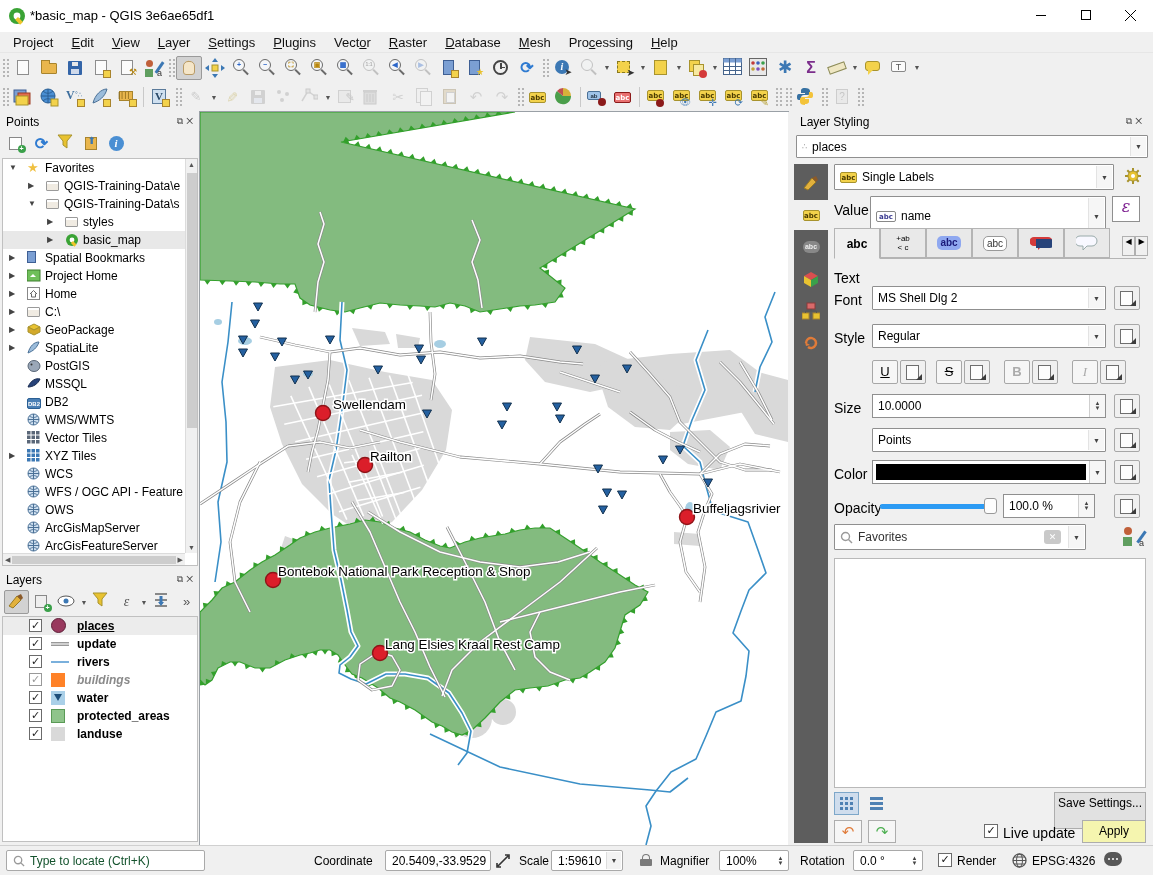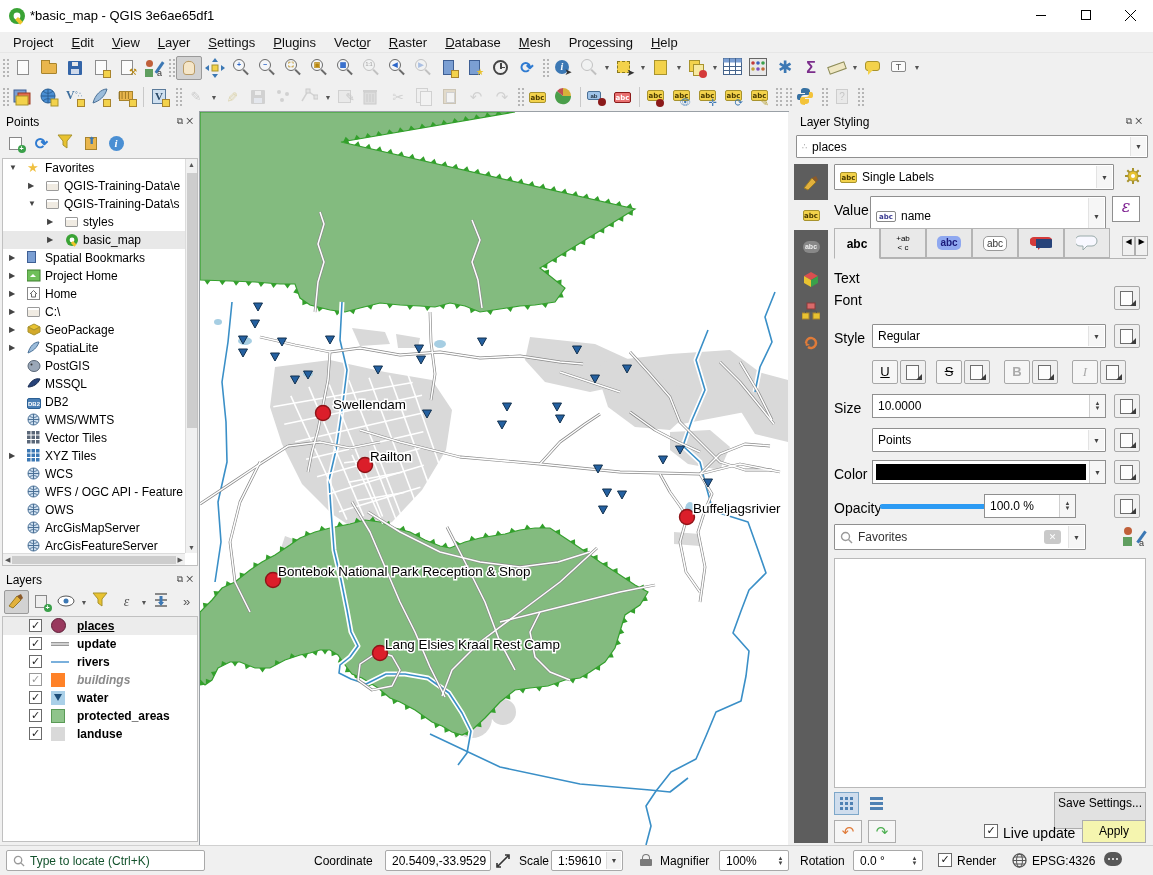--- a/index.html
+++ b/index.html
@@ -1196,20 +1196,24 @@
   <div class="btn" style="left:324px;top:84px;width:28px;height:26px;background:#fff;border:1px solid #8f8f8f;font-family:'DejaVu Serif',serif;font-style:italic;font-size:16px;color:#7c1d8f">ε</div>
 
   <div id="tabsrow"></div>
   <div id="tabline"></div>
   <div class="btn" style="left:334px;top:124px;width:13px;height:20px;font-size:8px;background:#f0f0f0;border:1px solid #b0b0b0">◀</div>
   <div class="btn" style="left:347px;top:124px;width:13px;height:20px;font-size:8px;background:#f0f0f0;border:1px solid #b0b0b0">▶</div>
 
   <span class="lab" style="left:46px;top:158px">Text</span>
 
   <span class="lab" style="left:46px;top:180px">Font</span>
+  <div class="combo" style="left:84px;top:174px;width:234px;height:24px">
+      <span>MS Shell Dlg 2</span>
+      <span class="arr">▼</span>
+    </div>
   <div class="ovr" style="left:326px;top:174px"></div>
 
   <span class="lab" style="left:46px;top:218px">Style</span>
   <div class="combo" style="left:84px;top:212px;width:234px;height:24px">
       <span>Regular</span>
       <span class="arr">▼</span>
     </div>
   <div class="ovr" style="left:326px;top:212px"></div>
 
   <div class="fmtbtn" style="left:84px;top:248px;text-decoration:underline">U</div>
@@ -1244,21 +1248,21 @@
         <span style="font-size:7px">▼</span>
       </span>
   </div>
   <div class="ovr" style="left:326px;top:348px"></div>
 
   <span class="lab" style="left:46px;top:388px">Opacity</span>
   <div style="position:absolute;left:92px;top:382px;width:120px;height:24px">
     <div style="position:absolute;left:0;top:10px;width:108px;height:5px;background:#2c9bf4;border-radius:2px"></div>
     <div style="position:absolute;left:104px;top:4px;width:13px;height:16px;background:#fdfdfd;border:1px solid #999;border-radius:3px"></div>
   </div>
-  <div class="spin" style="left:196px;top:382px;width:92px;height:24px">
+  <div class="spin" style="left:215px;top:382px;width:92px;height:24px">
       <span>100.0 %</span>
       <span class="ud">
         <span>▲</span>
         <span>▼</span>
       </span>
     </div>
   <div class="ovr" style="left:326px;top:382px"></div>
 
   <div class="combo" style="left:46px;top:412px;width:252px;height:26px;color:#333">
     <svg width="13" height="13" viewBox="0 0 13 13" style="margin-right:5px;flex:none">

